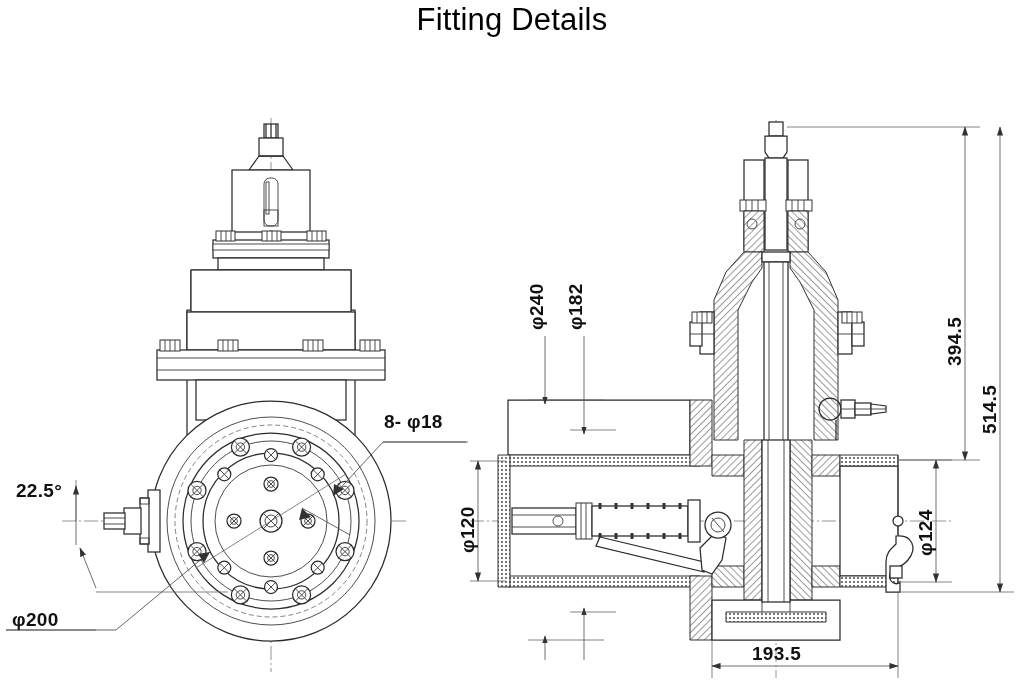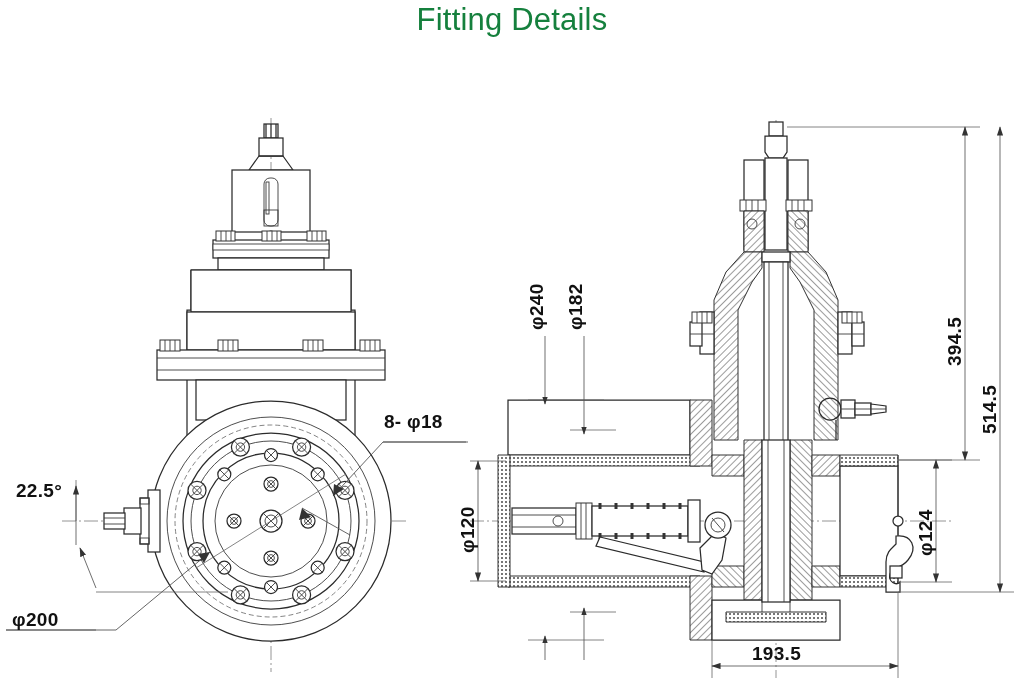--- a/index.html
+++ b/index.html
@@ -1,21 +1,21 @@
 <!DOCTYPE html>
 <html><head>
 <meta charset="utf-8">
 <style>
   html,body{margin:0;padding:0;background:#ffffff;}
   body{width:1024px;height:693px;overflow:hidden;
        font-family:"Liberation Sans","DejaVu Sans",sans-serif;color:#1a1a1a;}
   #stage{position:relative;width:1024px;height:693px;background:#fff;}
   #title{
     position:absolute;left:0;top:2px;width:1024px;text-align:center;
-    font-size:31px;font-weight:400;letter-spacing:.2px;color:#15803d;
+    font-size:31px;font-weight:400;letter-spacing:.2px;color:#000000;
   }
   svg.dwg{position:absolute;left:0;top:0;width:1024px;height:693px;}
   
   .ol{fill:none;stroke:#2b2b2b;stroke-width:1.25;}        
   .olt{fill:none;stroke:#3a3a3a;stroke-width:.9;}          
   .hid{fill:none;stroke:#6e6e6e;stroke-width:.85;stroke-dasharray:5 3;}
   .cl{fill:none;stroke:#7a7a7a;stroke-width:.8;stroke-dasharray:14 3 2 3;}
   .dim{fill:none;stroke:#555;stroke-width:.85;}
   .ext{fill:none;stroke:#666;stroke-width:.8;}
   .lead{fill:none;stroke:#555;stroke-width:.9;}

